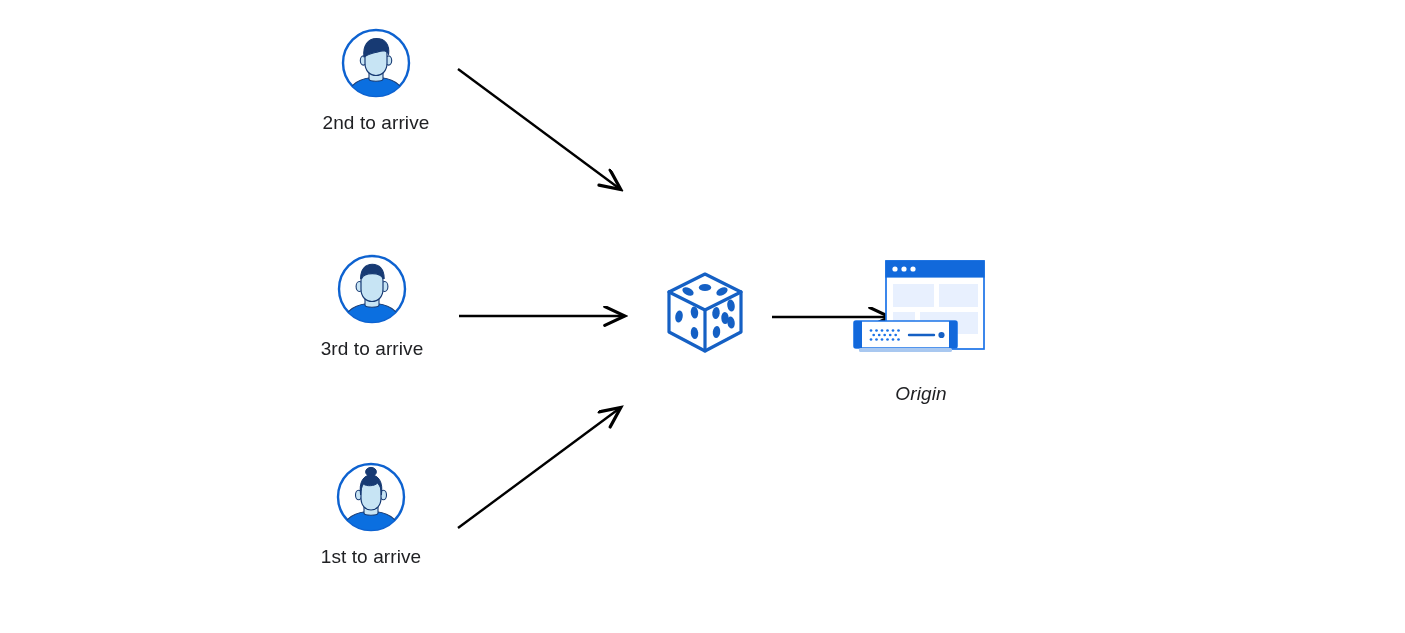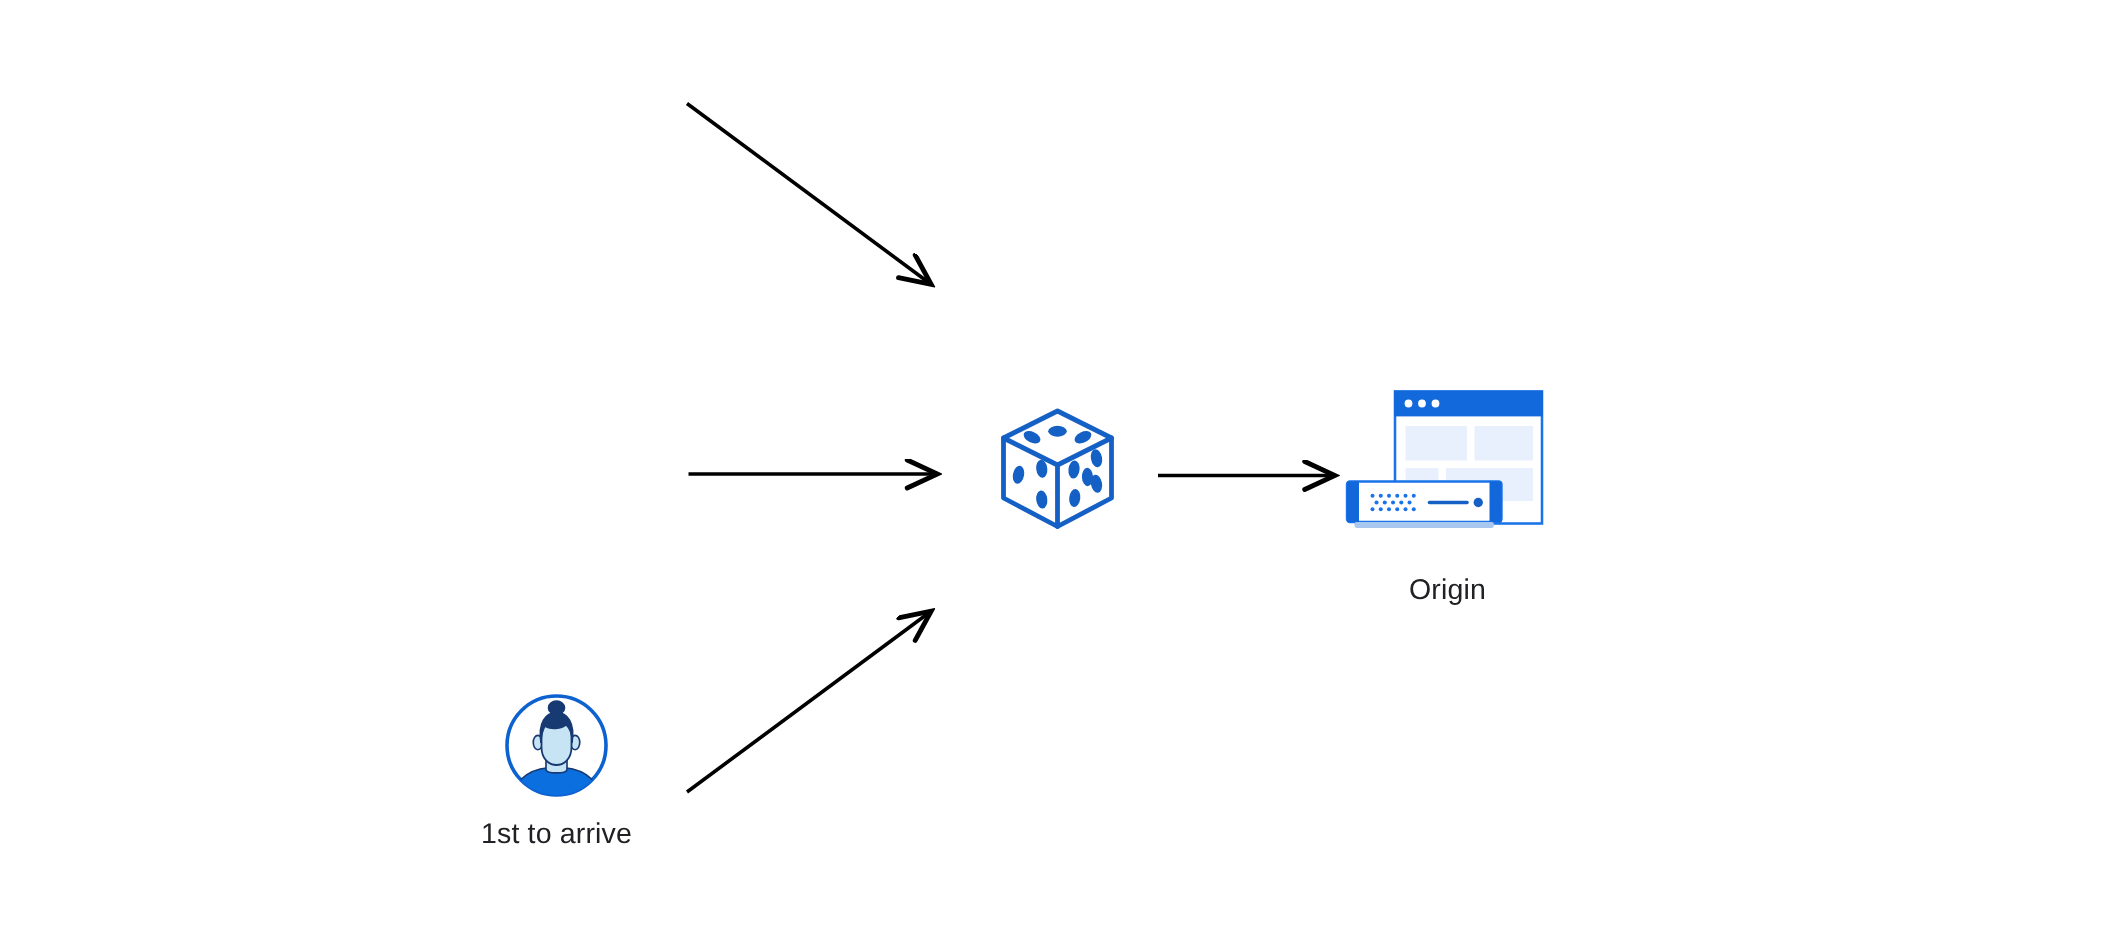--- a/index.html
+++ b/index.html
@@ -69,21 +69,73 @@
 
     <line x1="458" y1="69" x2="620" y2="189" stroke="#000000" stroke-width="2.4" marker-end="url(#ah)"></line>
 
     <line x1="459" y1="316" x2="624" y2="316" stroke="#000000" stroke-width="2.4" marker-end="url(#ah)"></line>
 
     <line x1="458" y1="528" x2="620" y2="408" stroke="#000000" stroke-width="2.4" marker-end="url(#ah)"></line>
 
     <line x1="772" y1="317" x2="889" y2="317" stroke="#000000" stroke-width="2.4" marker-end="url(#ah)"></line>
   </svg>
 
-
+  <div class="node avatar-node" style="left:302px; top:27px; width:148px;">
+    <div class="avatar-wrap">
+      <svg viewBox="0 0 72 72" width="72" height="72" xmlns="http://www.w3.org/2000/svg">
+        <defs>
+          <clipPath id="clipA">
+              <circle cx="36" cy="36" r="33"></circle>
+            </clipPath>
+        </defs>
+        <circle cx="36" cy="36" r="33" fill="#ffffff" stroke="#0d62d0" stroke-width="2.4"></circle>
+        <g clip-path="url(#clipA)">
+
+          <path d="M6 72 C9 57 20 50.5 36 50.5 C52 50.5 63 57 66 72 Z" fill="#0b6fe0"></path>
+          <path d="M6 72 C9 57 20 50.5 36 50.5 C52 50.5 63 57 66 72 Z" fill="none" stroke="#173a73" stroke-width="1.1"></path>
+
+          <path d="M29 41 L29 52 C29 55 43 55 43 52 L43 41 Z" fill="#c7e4f4" stroke="#173a73" stroke-width="1.1"></path>
+
+          <ellipse cx="23.4" cy="33.5" rx="3.1" ry="4.6" fill="#c7e4f4" stroke="#173a73" stroke-width="1.1"></ellipse>
+          <ellipse cx="48.6" cy="33.5" rx="3.1" ry="4.6" fill="#c7e4f4" stroke="#173a73" stroke-width="1.1"></ellipse>
+
+          <path d="M25 28 C25 18.5 30.5 13.5 36 13.5 C41.5 13.5 47 18.5 47 28 L47 36 C47 44 42 48.5 36 48.5 C30 48.5 25 44 25 36 Z" fill="#c7e4f4" stroke="#173a73" stroke-width="1.2"></path>
+
+          <path d="M24 30 C22.5 19 28 11.5 36.5 11.5 C45 11.5 49.8 17.5 48.6 27.5
+                   C47.6 23.5 43 23.2 38.5 24.6 C33.5 26.1 28.8 26.8 24 30 Z" fill="#173a73" stroke="#173a73" stroke-width="1.1" stroke-linejoin="round"></path>
+        </g>
+      </svg>
+    </div>
+    <div class="node-label">2nd to arrive</div>
+  </div>
+
+  <div class="node avatar-node" style="left:298px; top:253px; width:148px;">
+    <div class="avatar-wrap">
+      <svg viewBox="0 0 72 72" width="72" height="72" xmlns="http://www.w3.org/2000/svg">
+        <defs>
+          <clipPath id="clipB">
+              <circle cx="36" cy="36" r="33"></circle>
+            </clipPath>
+        </defs>
+        <circle cx="36" cy="36" r="33" fill="#ffffff" stroke="#0d62d0" stroke-width="2.4"></circle>
+        <g clip-path="url(#clipB)">
+          <path d="M6 72 C9 57 20 50.5 36 50.5 C52 50.5 63 57 66 72 Z" fill="#0b6fe0"></path>
+          <path d="M6 72 C9 57 20 50.5 36 50.5 C52 50.5 63 57 66 72 Z" fill="none" stroke="#173a73" stroke-width="1.1"></path>
+          <path d="M29 41 L29 52 C29 55 43 55 43 52 L43 41 Z" fill="#c7e4f4" stroke="#173a73" stroke-width="1.1"></path>
+          <ellipse cx="23.4" cy="33.5" rx="3.3" ry="5" fill="#c7e4f4" stroke="#173a73" stroke-width="1.1"></ellipse>
+          <ellipse cx="48.6" cy="33.5" rx="3.3" ry="5" fill="#c7e4f4" stroke="#173a73" stroke-width="1.1"></ellipse>
+          <path d="M25 28 C25 18.5 30.5 13.5 36 13.5 C41.5 13.5 47 18.5 47 28 L47 36 C47 44 42 48.5 36 48.5 C30 48.5 25 44 25 36 Z" fill="#c7e4f4" stroke="#173a73" stroke-width="1.2"></path>
+
+          <path d="M24.6 25.5 C24.6 16 29.8 11.2 36.3 11.2 C43 11.2 48.2 16 48.2 25.5
+                   L47 25.5 C45.5 21.8 41.5 20.6 36.3 20.6 C31 20.6 27 21.8 25.7 25.5 Z" fill="#173a73" stroke="#173a73" stroke-width="1.1" stroke-linejoin="round"></path>
+        </g>
+      </svg>
+    </div>
+    <div class="node-label">3rd to arrive</div>
+  </div>
 
   <div class="node avatar-node" style="left:297px; top:461px; width:148px;">
     <div class="avatar-wrap">
       <svg viewBox="0 0 72 72" width="72" height="72" xmlns="http://www.w3.org/2000/svg">
         <defs>
           <clipPath id="clipC">
               <circle cx="36" cy="36" r="33"></circle>
             </clipPath>
         </defs>
         <circle cx="36" cy="36" r="33" fill="#ffffff" stroke="#0d62d0" stroke-width="2.4"></circle>
@@ -133,21 +185,21 @@
           <ellipse cx="76" cy="43.5" rx="3.7" ry="6.1" transform="rotate(-10 76 43.5)"></ellipse>
           <ellipse cx="61" cy="51" rx="3.7" ry="6.1" transform="rotate(6 61 51)"></ellipse>
           <ellipse cx="76" cy="60.5" rx="3.7" ry="6.1" transform="rotate(-10 76 60.5)"></ellipse>
           <ellipse cx="61.5" cy="70" rx="3.7" ry="6.1" transform="rotate(6 61.5 70)"></ellipse>
           <ellipse cx="70" cy="56" rx="3.7" ry="6.1" transform="rotate(-2 70 56)"></ellipse>
         </g>
       </svg>
     </div>
   </div>
 
-  <div class="node origin-node" style="left:895px; top:258px; width:140px;">
+  <div class="node origin-node" style="left:851px; top:258px; width:140px;font-style:italic;">
     <div class="origin-icon-wrap">
       <svg viewBox="0 0 140 110" width="140" height="110" xmlns="http://www.w3.org/2000/svg">
 
         <g>
           <rect x="35" y="3" width="98" height="88" fill="#ffffff" stroke="#1a73e8" stroke-width="1.7"></rect>
 
           <rect x="35" y="3" width="98" height="16" fill="#1269db" stroke="#1269db" stroke-width="1.2"></rect>
           <circle cx="44" cy="11" r="2.6" fill="#ffffff"></circle>
           <circle cx="53" cy="11" r="2.6" fill="#ffffff"></circle>
           <circle cx="62" cy="11" r="2.6" fill="#ffffff"></circle>

